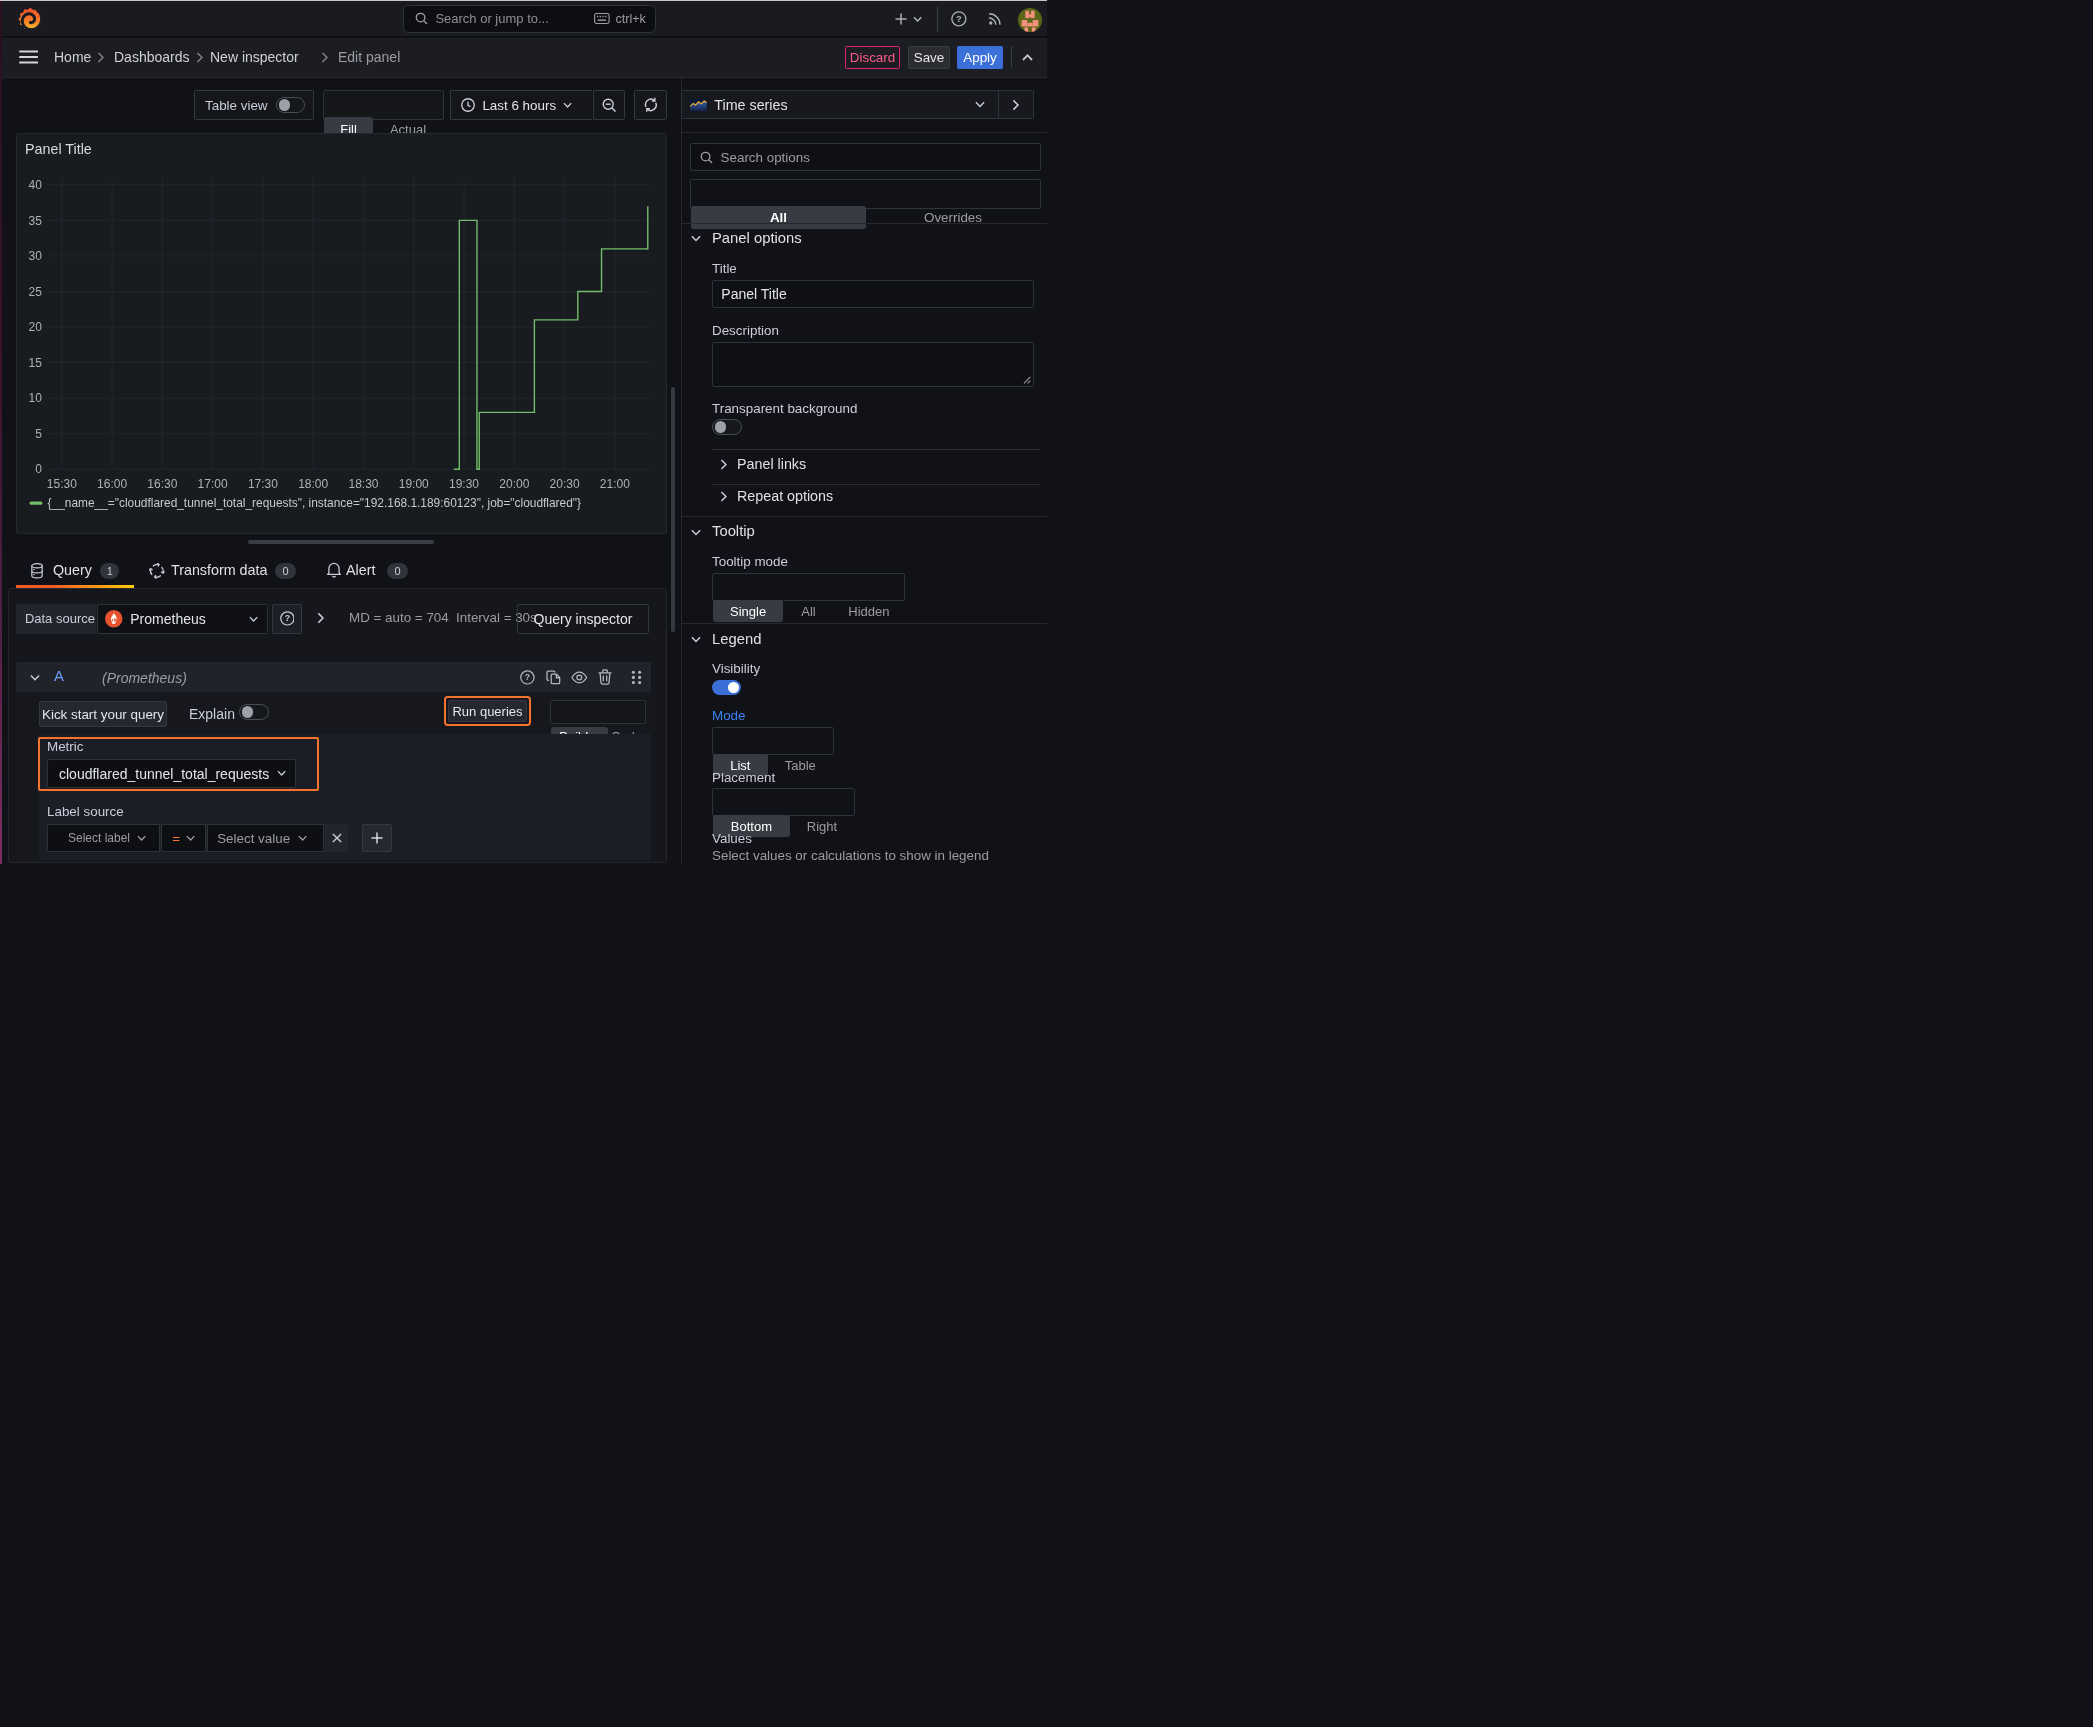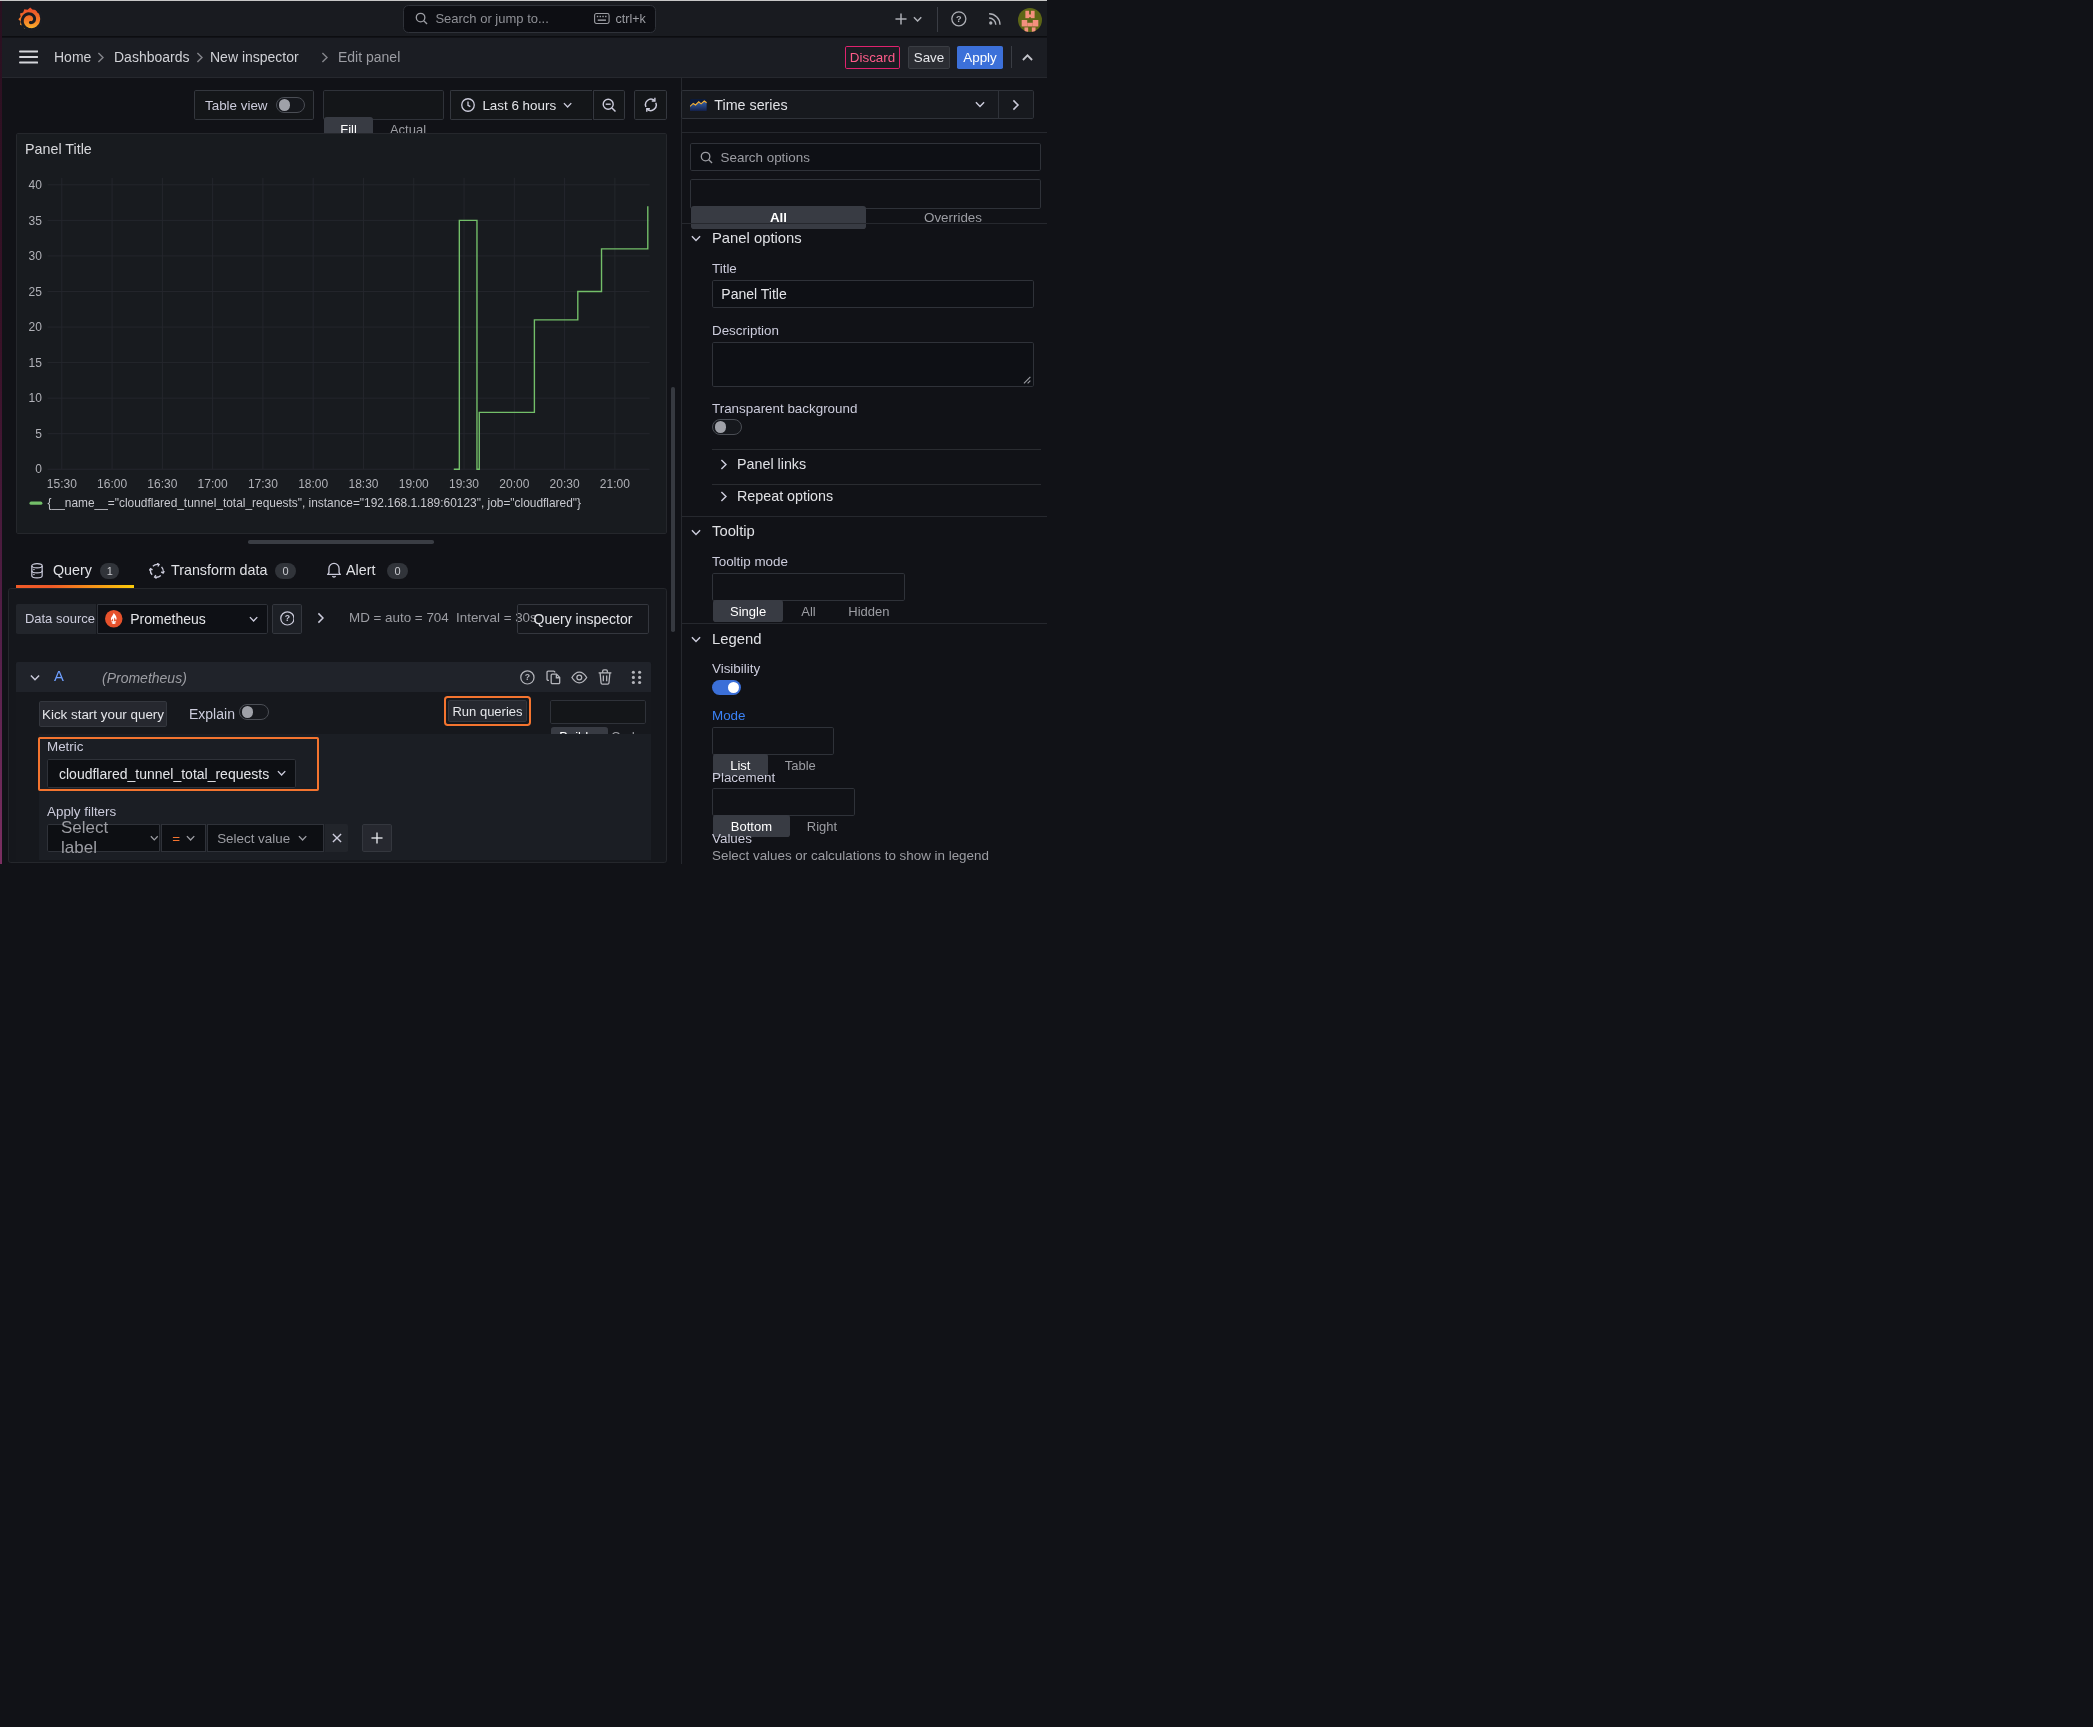--- a/index.html
+++ b/index.html
@@ -323,23 +323,23 @@
 
 <div class="abs" style="left:39px;top:734px;width:612px;height:126px;background:#1b1e24;"></div>
 <div class="abs" style="left:38px;top:737px;width:281px;height:54px;border:2.3px solid #f4742f;border-radius:1.8px;"></div>
 <div class="abs txt" style="left:47px;top:739px;font-size:13.4px;font-weight:500;color:#ccccdc;">Metric</div>
 <div class="abs" style="left:47px;top:759px;width:249px;height:29px;background:#0d0f13;border:0.9px solid #2f3239;border-radius:1.8px;display:flex;align-items:center;">
   <span style="margin-left:11px;font-size:14px;color:#e4e5e9;">cloudflared_tunnel_total_requests</span>
   <svg style="margin-left:7.4px;" width="9.2" height="6.5" viewBox="0 0 10 7">
       <path d="M1 1.2 L5 5.4 L9 1.2" fill="none" stroke="#ccccdc" stroke-width="1.5"></path>
     </svg>
 </div>
-<div class="abs txt" style="left:47px;top:804px;font-size:13.4px;font-weight:500;color:#ccccdc;">Apply filters</div>
+<div class="abs txt" style="left:47px;top:804px;font-size:13.4px;font-weight:500;color:#ccccdc;">Label source</div>
 <div class="abs" style="left:47px;top:824px;width:113px;height:28px;background:#0d0f13;border:0.9px solid #2f3239;border-radius:1.8px 0 0 1.8px;display:flex;align-items:center;">
-  <span class="dim" style="margin-left:13px;font-size:17px;">Select label</span>
+  <span class="dim" style="margin-left:20px;font-size:12px;">Select label</span>
   <svg style="margin-left:7.4px;" width="9.2" height="6.5" viewBox="0 0 10 7">
       <path d="M1 1.2 L5 5.4 L9 1.2" fill="none" stroke="#9c9da3" stroke-width="1.5"></path>
     </svg>
 </div>
 <div class="abs" style="left:161px;top:824px;width:45px;height:28px;background:#0d0f13;border:0.9px solid #2f3239;display:flex;align-items:center;justify-content:center;gap:5.5px;">
   <span style="font-size:13.4px;color:#f4742f;">=</span>
   <svg width="9.2" height="6.5" viewBox="0 0 10 7">
       <path d="M1 1.2 L5 5.4 L9 1.2" fill="none" stroke="#9c9da3" stroke-width="1.5"></path>
     </svg>
 </div>

